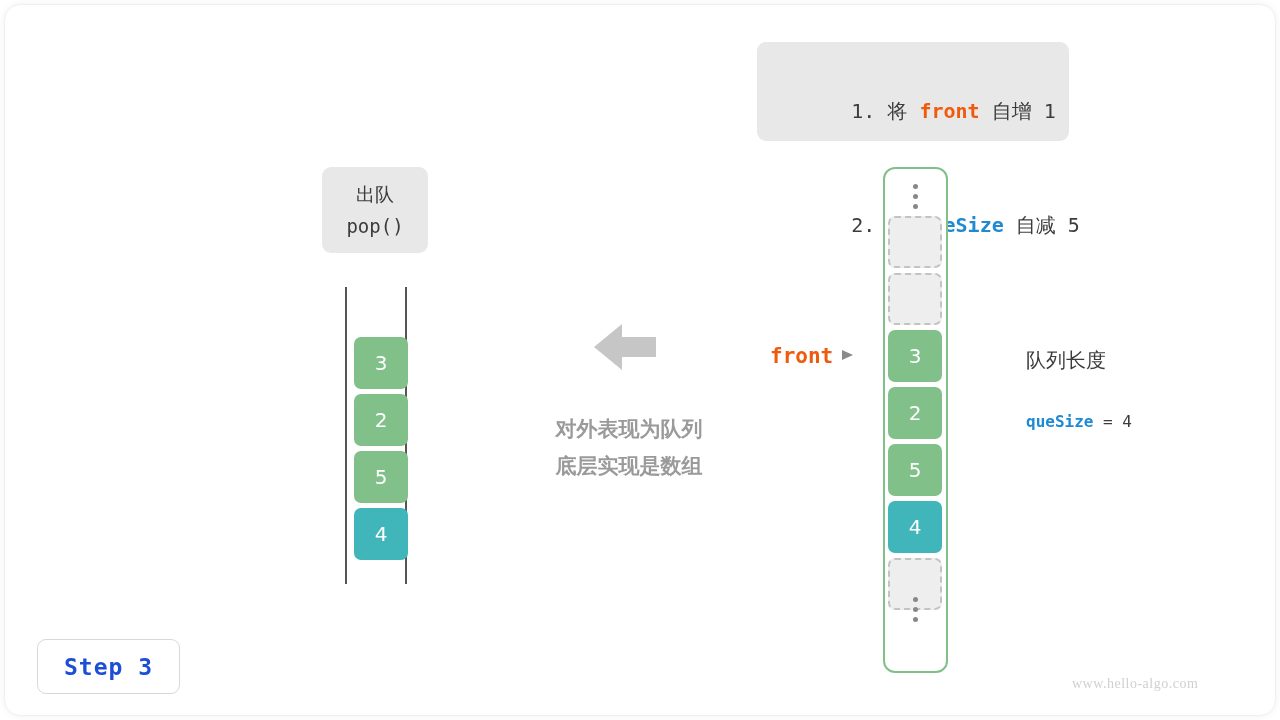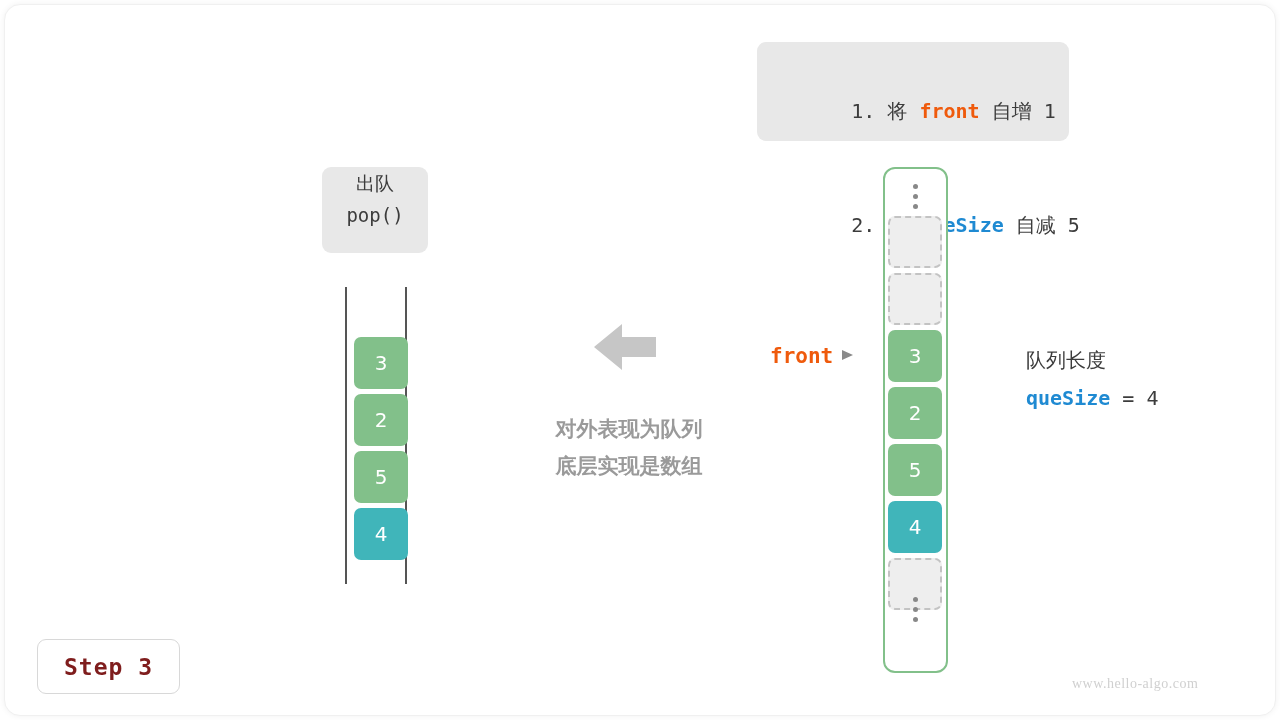--- a/index.html
+++ b/index.html
@@ -61,20 +61,21 @@
   
   #pop-box {
     position: absolute;
     left: 322px;
     top: 167px;
     width: 106px;
     height: 86px;
     background: #e8e8e8;
     border-radius: 9px;
     box-sizing: border-box;
+    padding-top: 11px;
     font-family: "DejaVu Sans Mono", "Liberation Mono", monospace;
     font-size: 19px;
     color: #3c3c3c;
     text-align: center;
     line-height: 32px;
   }
 
   
   #left-column {
     position: absolute;
@@ -203,40 +204,41 @@
     left: 1026px;
     top: 341px;
     font-size: 20px;
     color: #3c3c3c;
     line-height: 38px;
     white-space: nowrap;
   }
   #quesize-note .zh { font-family: Liberation Serif, serif; }
   #quesize-note .mono {
     font-family: "DejaVu Sans Mono", "Liberation Mono", monospace;
-    font-size: 20px;
+    font-size: 16px;
+    margin-top: 24px;
   }
 
   
   #step-badge {
     position: absolute;
     left: 37px;
     top: 639px;
     width: 143px;
     height: 55px;
     border: 1px solid #d8d8d8;
     border-radius: 9px;
     box-sizing: border-box;
     display: flex;
     align-items: center;
     justify-content: center;
     font-family: "DejaVu Sans Mono", "Liberation Mono", monospace;
     font-size: 23px;
     font-weight: bold;
-    color: #7f1d1d;
+    color: #1d4ed8;
     background: #ffffff;
     letter-spacing: 1px;
   }
 
   
   #watermark {
     position: absolute;
     left: 1072px;
     top: 676px;
     font-family: Liberation Serif, serif;

